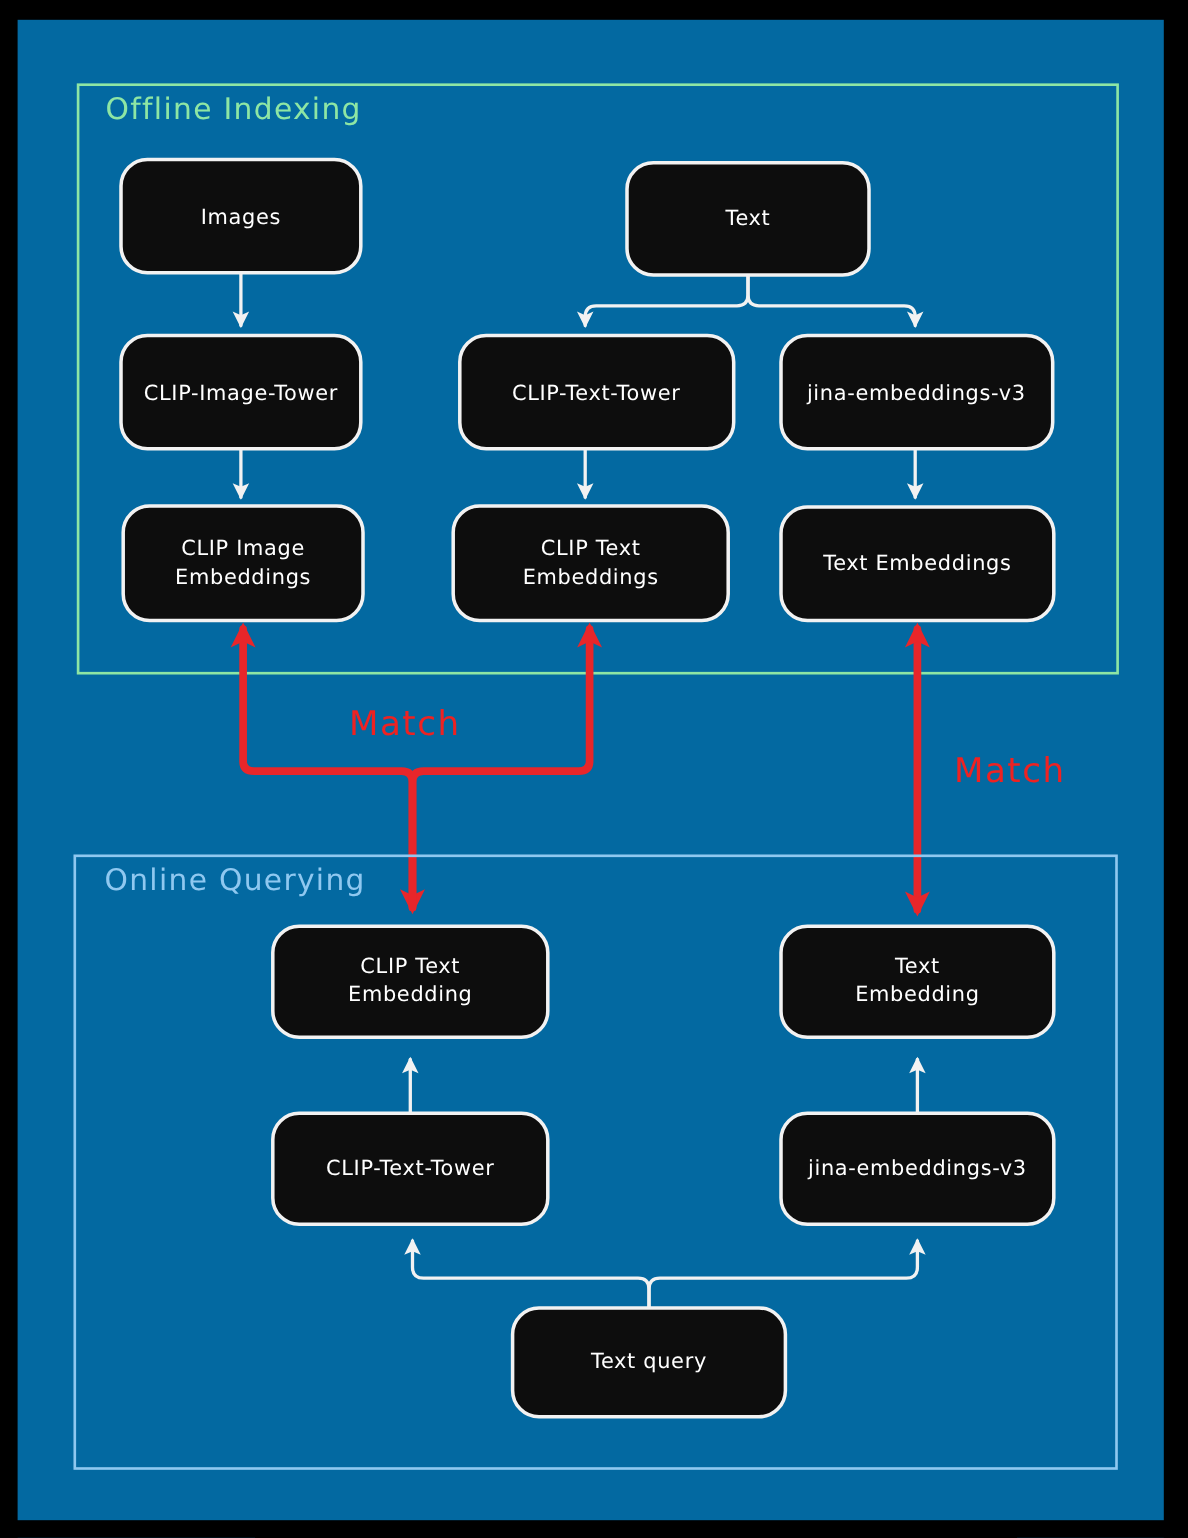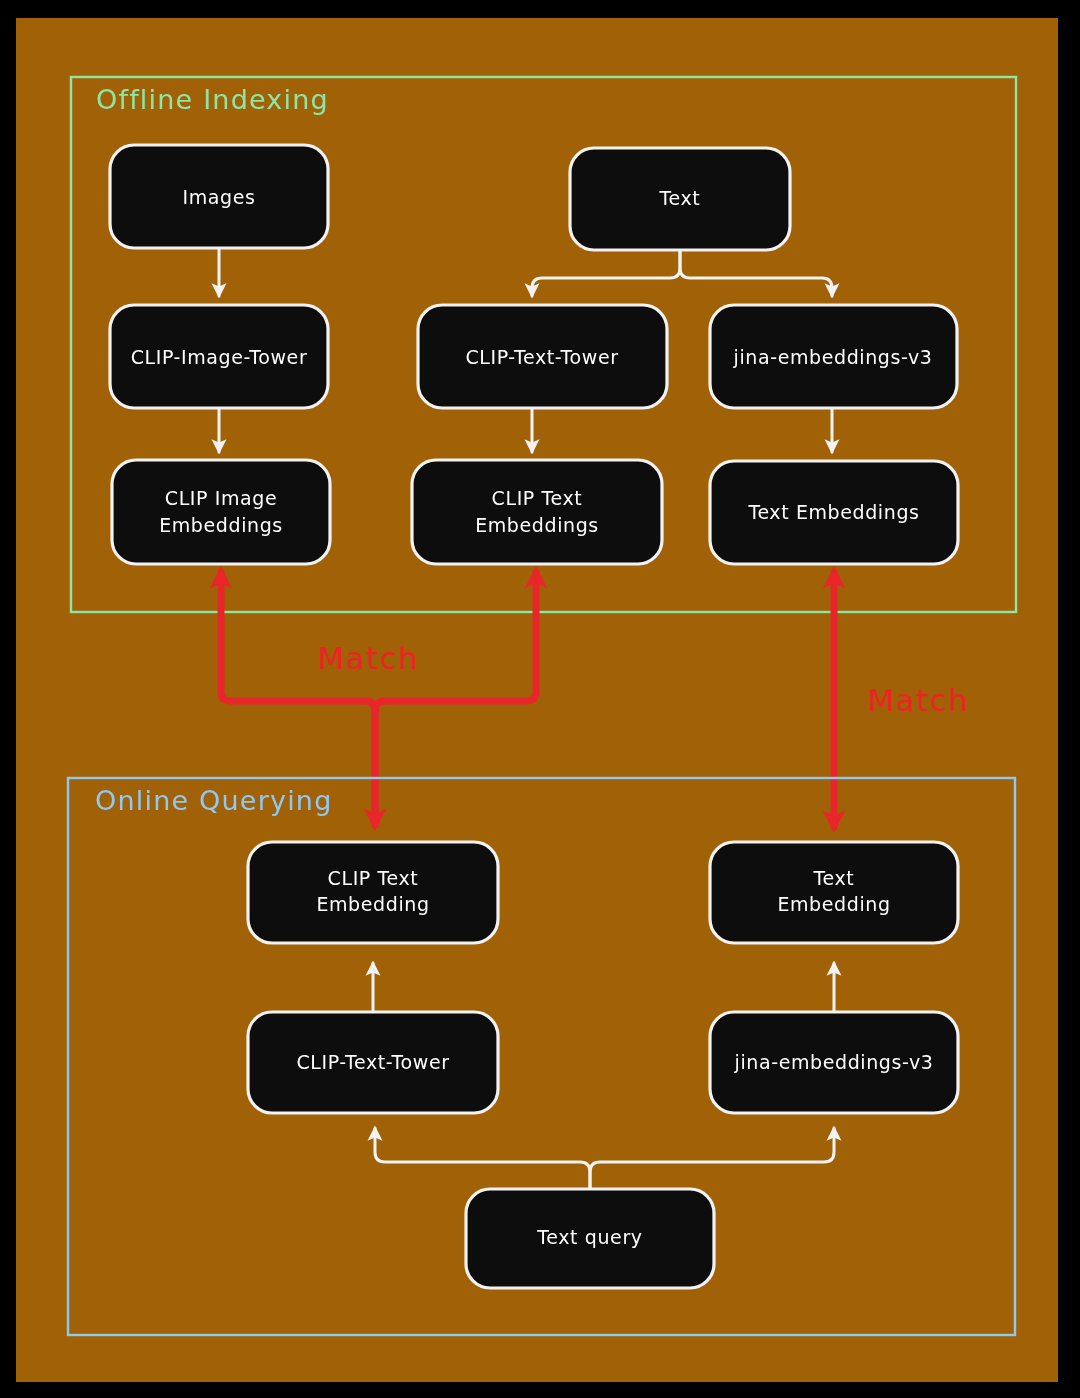--- a/index.html
+++ b/index.html
@@ -11,21 +11,21 @@
   body {
     width: 1080px;
     height: 1398px;
     overflow: hidden;
     font-family: "DejaVu Sans", sans-serif;
   }
   #canvas {
     position: relative;
     width: 1080px;
     height: 1398px;
-    background: #a16207;
+    background: #0369a1;
     
     box-sizing: border-box;
   }
   #bezel-top, #bezel-bottom, #bezel-left, #bezel-right {
     position: absolute;
     background: #000000;
   }
   #bezel-top    { left: 0; top: 0; width: 1080px; height: 18px; }
   #bezel-bottom { left: 0; bottom: 0; width: 1080px; height: 16px; }
   #bezel-left   { left: 0; top: 0; width: 16px; height: 1398px; }

